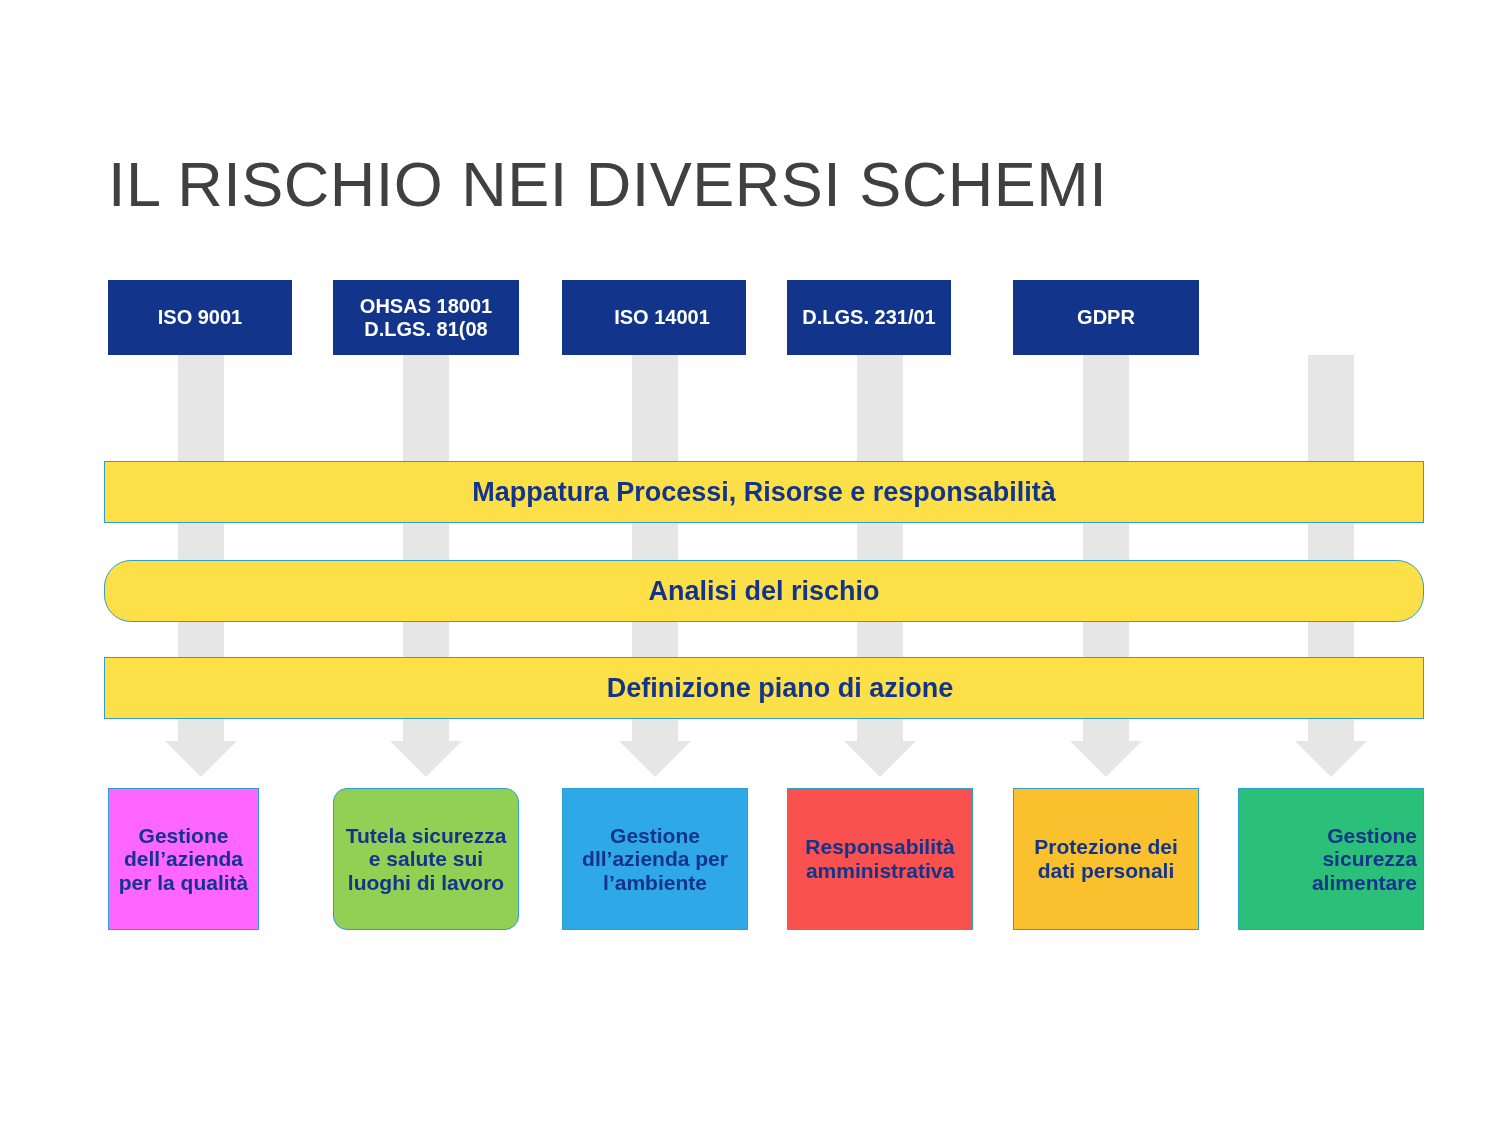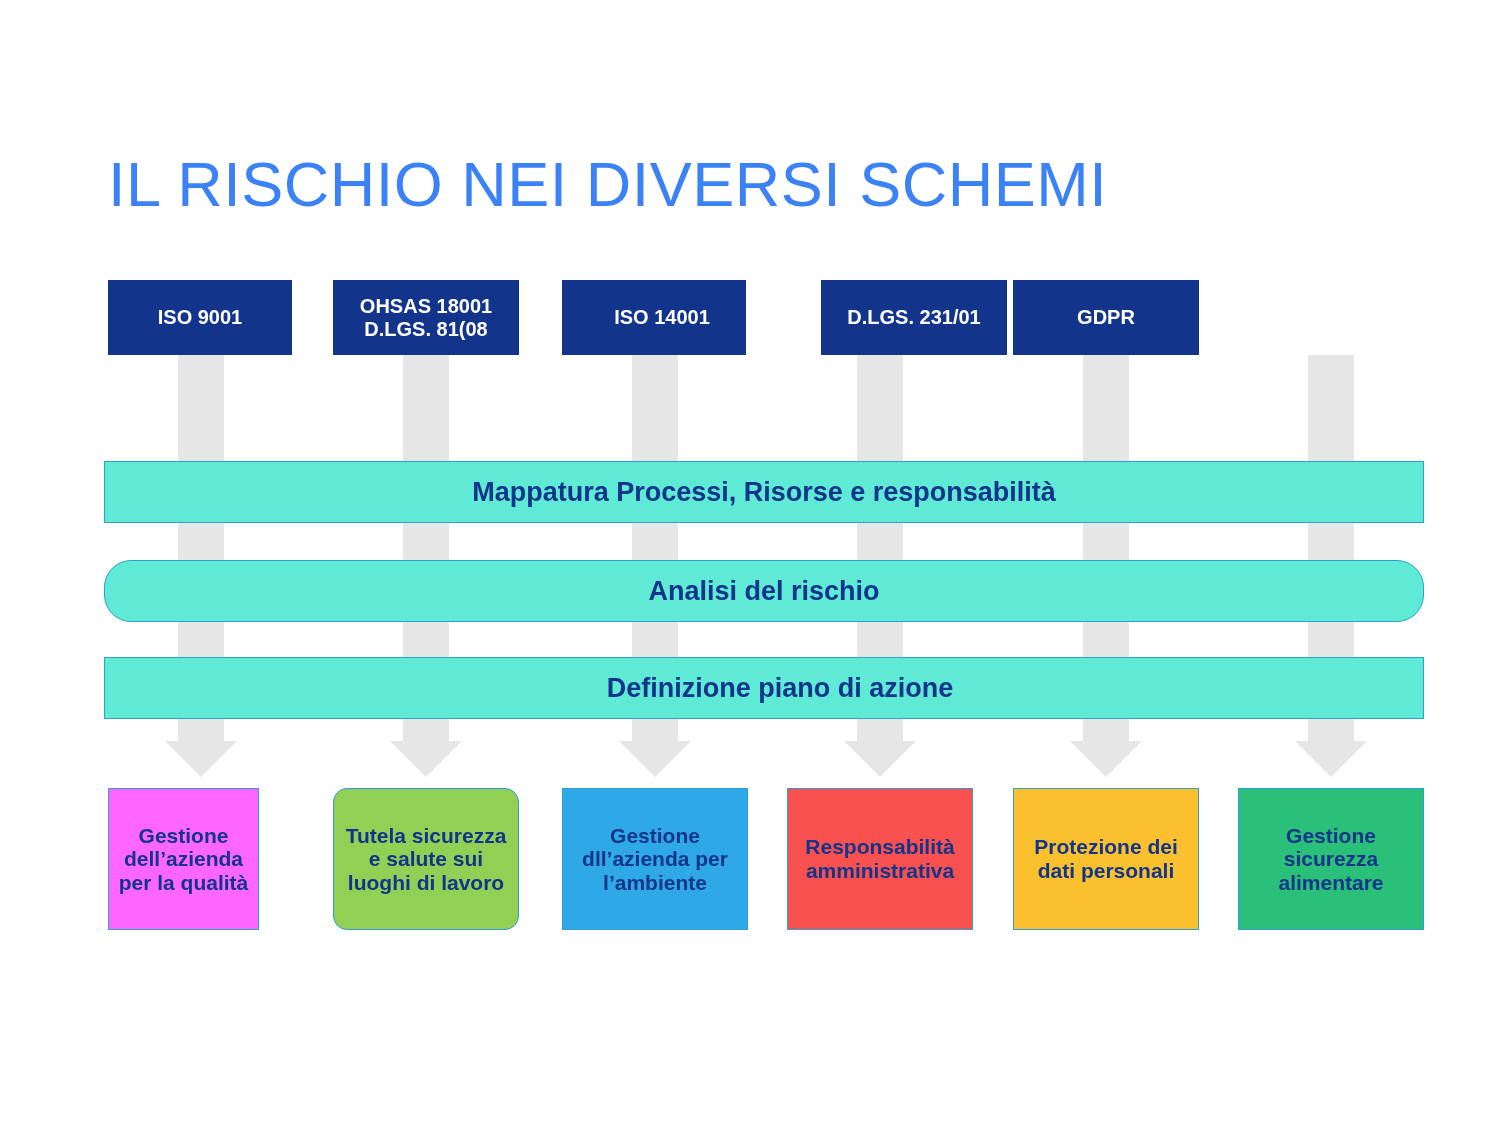--- a/index.html
+++ b/index.html
@@ -18,21 +18,21 @@
     position: relative;
     width: 1512px;
     height: 1134px;
   }
   .page-title {
     position: absolute;
     left: 108px;
     top: 148px;
     font-size: 63px;
     font-weight: 400;
-    color: #3b82f6;
+    color: #404040;
     letter-spacing: 0.5px;
     white-space: nowrap;
   }
 
   
   .arrows {
     position: absolute;
     left: 0;
     top: 0;
     width: 1512px;
@@ -78,21 +78,21 @@
     padding: 0 4px;
     box-sizing: border-box;
   }
 
   
   .band {
     position: absolute;
     left: 104px;
     width: 1320px;
     height: 62px;
-    background: #5eead4;
+    background: #fde047;
     border: 1.5px solid #2f9fd0;
     box-sizing: border-box;
     display: flex;
     align-items: center;
     justify-content: center;
     color: #12348a;
     font-size: 27px;
     font-weight: bold;
     z-index: 3;
   }
@@ -156,21 +156,21 @@
   <div class="scheme-row">
     <div class="scheme-box" style="left:108px; width:184px;">
       <span>ISO 9001</span>
     </div>
     <div class="scheme-box" style="left:333px; width:186px;">
       <span>OHSAS 18001<br>D.LGS. 81(08</span>
     </div>
     <div class="scheme-box" style="left:562px; width:184px;padding-left:20px;">
       <span>ISO 14001</span>
     </div>
-    <div class="scheme-box" style="left:787px; width:186px;margin-left:34px;">
+    <div class="scheme-box" style="left:787px; width:164px;">
       <span>D.LGS. 231/01</span>
     </div>
     <div class="scheme-box" style="left:1013px; width:186px;">
       <span>GDPR</span>
     </div>
   </div>
 
   <div class="band band-1">
     <span>Mappatura Processi, Risorse e responsabilità</span>
   </div>
@@ -190,18 +190,18 @@
     </div>
     <div class="outcome-box" style="left:562px; width:186px; background:#2fa8e8;">
       <span>Gestione dll’azienda per l’ambiente</span>
     </div>
     <div class="outcome-box" style="left:787px; width:186px; background:#f9514f;">
       <span>Responsabilità amministrativa</span>
     </div>
     <div class="outcome-box" style="left:1013px; width:186px; background:#fbc02d;">
       <span>Protezione dei dati personali</span>
     </div>
-    <div class="outcome-box" style="left:1238px; width:186px; background:#2bc07a;">
+    <div class="outcome-box" style="left:1238px; width:186px; background:#2bc07a;text-align:right;">
       <span>Gestione sicurezza alimentare</span>
     </div>
   </div>
 
 </div>
 
 </body></html>

